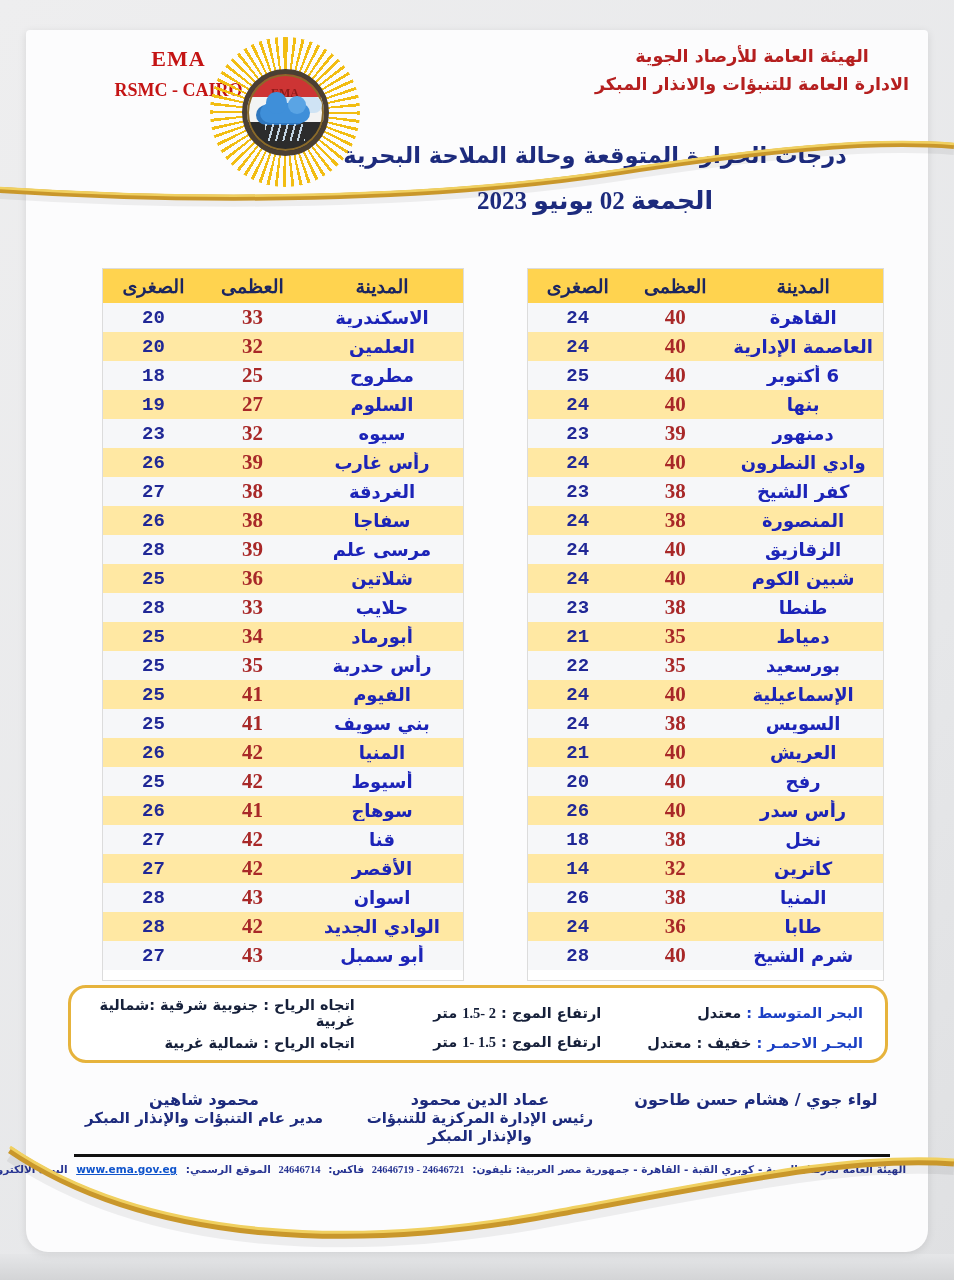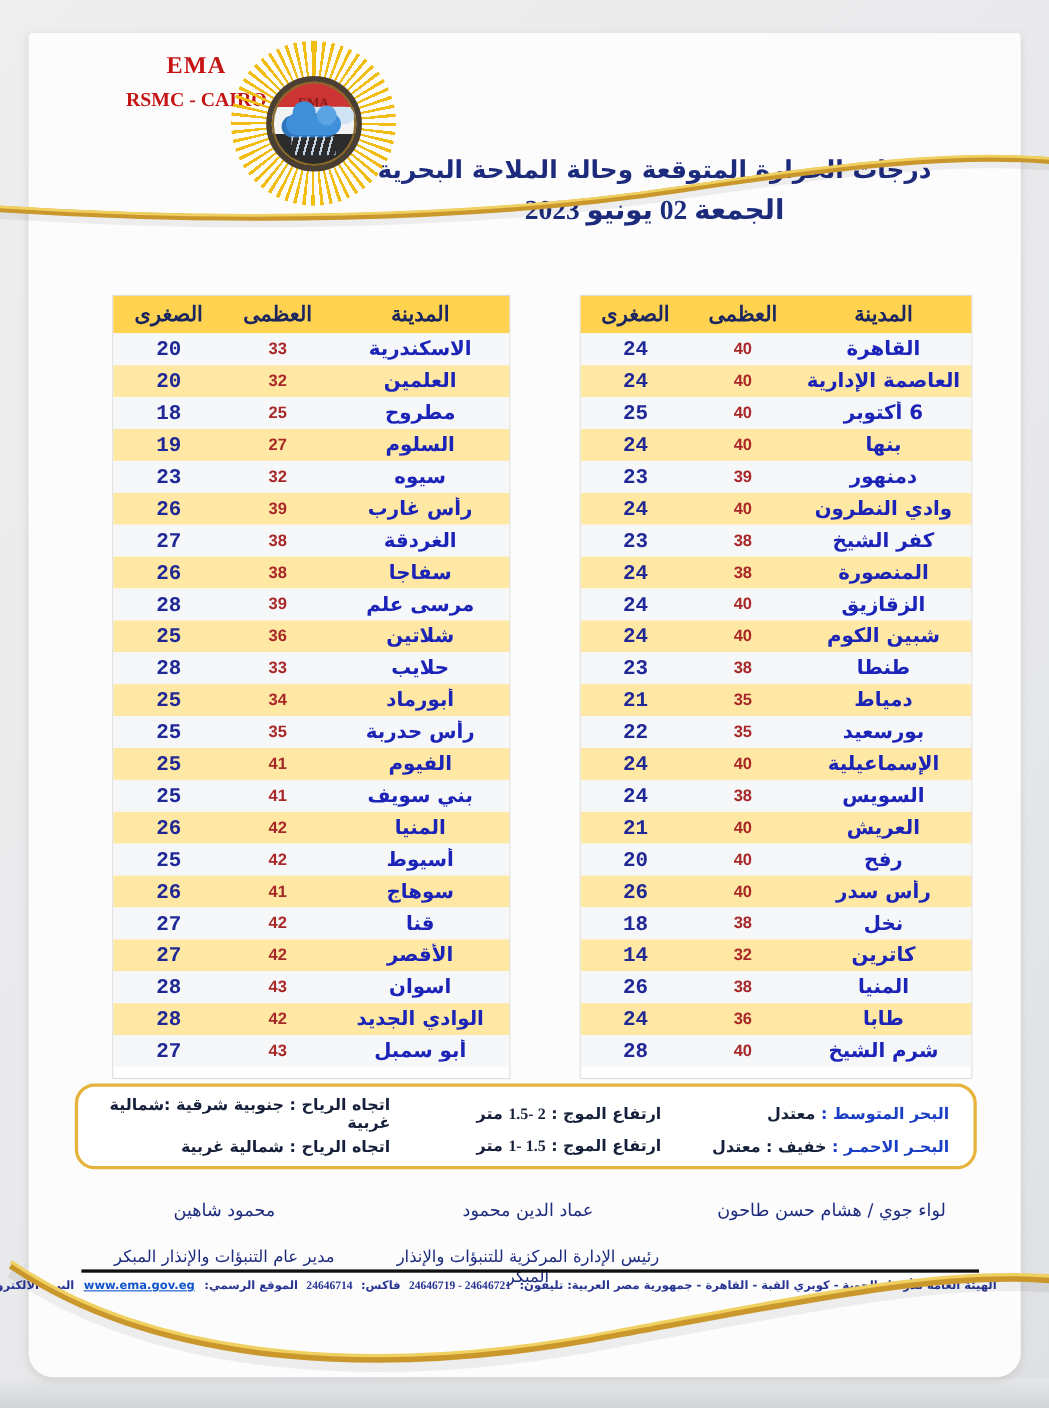--- a/index.html
+++ b/index.html
@@ -16,21 +16,21 @@
   .card{position:absolute;left:26px;right:26px;top:30px;bottom:28px;background:#fcfcfd;border-radius:4px 4px 22px 22px;box-shadow:0 2px 8px rgba(0,0,0,.10);z-index:2}
   .bottom-strip{position:absolute;left:0;right:0;bottom:0;height:26px;background:linear-gradient(#e5e6e8,#d3d4d6);z-index:1}
 
   
   .en-org{position:absolute;left:55px;top:16px;width:195px;text-align:center;color:#c41414;font-family:"Liberation Serif",serif;font-weight:bold}
   .en-org .l1{font-size:22px;letter-spacing:1px}
   .en-org .l2{font-size:18px;margin-top:8px}
   .ar-org{position:absolute;right:16px;top:12px;width:320px;text-align:center;direction:rtl;color:var(--dept-red);font-weight:bold;font-size:17.5px;line-height:1.6}
   .title{position:absolute;left:309px;top:112px;width:520px;text-align:center;direction:rtl;color:var(--title-navy);font-weight:bold;z-index:4}
   .title .t1{font-size:22.5px}
-  .title .t2{font-size:25px;margin-top:8px;font-family:"Liberation Serif","DejaVu Sans",serif}
+  .title .t2{font-size:25px;margin-top:18px;font-family:"Liberation Serif","DejaVu Sans",serif}
 
   
   .sun{position:absolute;left:184px;top:7px;width:150px;height:150px;z-index:3}
   .rays{position:absolute;inset:0;border-radius:50%;
     background:repeating-conic-gradient(#f2bd12 0deg 2.4deg,rgba(242,189,18,0) 2.4deg 6.4deg)}
   .globe{position:absolute;inset:21%;border-radius:50%;border:5px solid #4a3f33;overflow:hidden;
     background:linear-gradient(180deg,#cd3434 0 30%,#f3f3f3 30% 62%,#2c2c2c 62% 100%);box-shadow:inset 0 0 0 2px #8a6a2a}
   .ema-text{position:absolute;top:16%;width:100%;text-align:center;font-family:"Liberation Serif",serif;font-weight:bold;font-size:12px;color:#8c1a1a}
   .cloud{position:absolute;left:18%;top:38%;width:64%;height:26%;background:#3f8fd9;border-radius:40px;box-shadow:14px -8px 0 -2px #cfe3f4,-4px 2px 0 0 #2f76bd}
   .cloud::before{content:"";position:absolute;left:12%;top:-55%;width:42%;height:110%;background:#3f8fd9;border-radius:50%}
@@ -40,38 +40,38 @@
 
   
   .wtable{position:absolute;direction:rtl;display:flex;flex-direction:column;background:#fff;border:1px solid #dcdcdc;padding-bottom:10px;z-index:3}
   .wtable.right{left:501px;top:238px;width:357px}
   .wtable.left{left:76px;top:238px;width:362px}
   .trow{display:flex;height:29px;align-items:center;background:var(--stripe-white)}
   .trow.alt{background:var(--stripe-yellow)}
   .trow.thead{background:var(--gold-header);height:34px}
   .cell{text-align:center;font-weight:bold;overflow:hidden;white-space:nowrap}
   .cell.city{width:45%;color:var(--city-blue);font-size:18px}
-  .cell.max{width:27%;color:var(--max-red);font-size:15px;font-family:Liberation Sans, sans-serif}
+  .cell.max{width:27%;color:var(--max-red);font-size:21px;font-family:Liberation Serif, serif}
   .cell.min{width:28%;color:var(--min-navy);font-size:19px;font-family:Liberation Mono, monospace}
   .thead .cell{color:#1b2560;font-size:19px;font-family:Liberation Serif, serif}
 
   
   .marine-box{position:absolute;left:42px;right:40px;top:955px;height:78px;background:#fff;border:3px solid var(--marine-border);border-radius:18px;direction:rtl;display:flex;flex-direction:column;justify-content:space-evenly;padding:4px 22px;z-index:3}
   .marine-row{display:flex;align-items:center;font-weight:bold;font-size:14.5px;color:#16203a}
   .m-sea{width:34%}
   .m-wave{width:32%}
   .m-wind{width:34%}
   .sea-name{color:#1a3fc4}
   .num{direction:ltr;unicode-bidi:embed;font-family:Liberation Serif, serif}
 
   
   .signatures{position:absolute;left:40px;right:34px;top:1060px;display:flex;flex-direction:row-reverse;direction:rtl;z-index:3}
-  .sig{width:33.33%;text-align:center;color:var(--title-navy);font-weight:normal}
+  .sig{width:33.33%;text-align:center;color:var(--title-navy);font-weight:bold}
   .sig .name{font-size:16px}
-  .sig .role{font-size:15px;margin-top:24px}
+  .sig .role{font-size:15px;margin-top:0}
   .divider{position:absolute;left:48px;right:38px;top:1124px;height:3px;background:#111;z-index:3}
   .contact-line{position:absolute;left:20px;right:20px;top:1133px;direction:rtl;text-align:center;font-size:10.5px;color:#283593;font-weight:bold;z-index:3;white-space:nowrap}
   .contact-line a{color:var(--link-blue);text-decoration:underline;direction:ltr;unicode-bidi:embed;margin:0 3px}
   .contact-line span{margin:0 2px}
 </style>
 </head>
 <body>
 
 <div class="page">
 
@@ -84,20 +84,24 @@
 
     <div class="sun">
       <div class="rays"></div>
       <div class="globe">
         <div class="ema-text">EMA</div>
         <div class="cloud"></div>
         <div class="rain"></div>
       </div>
     </div>
 
+    <div class="ar-org">
+      <div>الهيئة العامة للأرصاد الجوية</div>
+      <div>الادارة العامة للتنبؤات والانذار المبكر</div>
+    </div>
 
     <div class="title">
       <div class="t1">درجات الحرارة المتوقعة وحالة الملاحة البحرية</div>
       <div class="t2">الجمعة 02 يونيو 2023</div>
     </div>
 
     <div class="wtable right">
         <div class="trow thead">
           <div class="cell city">المدينة</div>
           <div class="cell max">العظمى</div>

